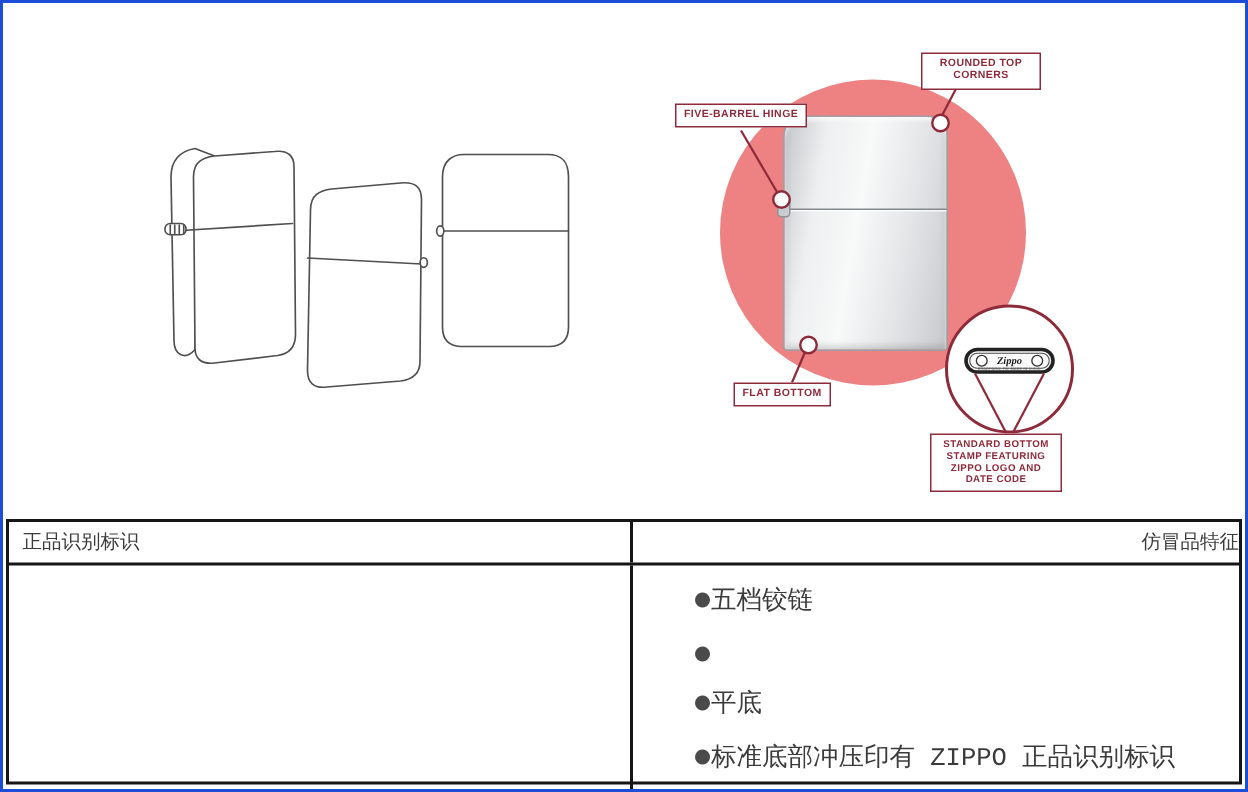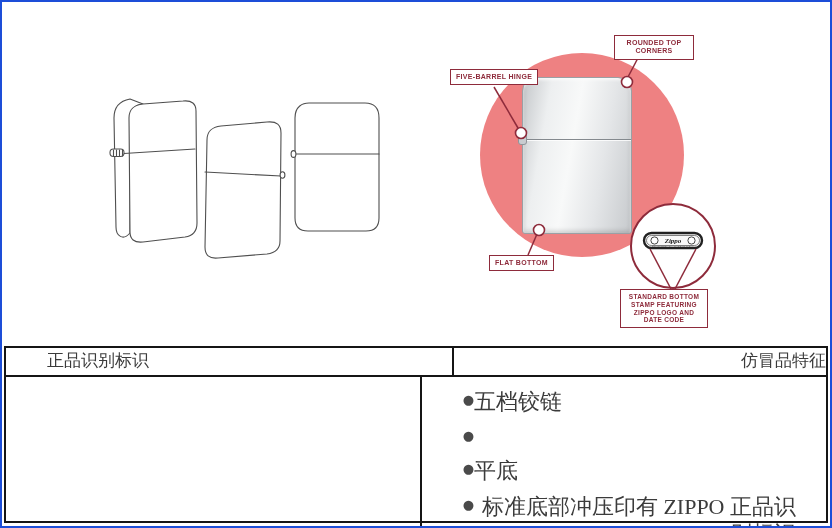--- a/index.html
+++ b/index.html
@@ -50,26 +50,26 @@
   .doc-table{
     position:absolute;left:2px;right:2px;top:344px;bottom:3px;
     border:2px solid #151515;display:flex;flex-direction:column;
     font-family:"Liberation Serif","DejaVu Serif",serif;color:#3b3b3b;
   }
   .t-row{display:flex;}
   .t-head{border-bottom:2px solid #151515;height:27px;flex:none;}
   .t-body{flex:1;}
   .t-cell-l{width:416px;flex:none;border-right:2px solid #151515;padding-left:9px;box-sizing:border-box;}
   .t-cell-r{flex:1;padding-left:9px;box-sizing:border-box;text-align:right;}
-  .t-head .t-cell-l,.t-head .t-cell-r{font-size:17px;line-height:26px;margin-left:32px;}
+  .t-head .t-cell-l,.t-head .t-cell-r{font-size:13px;line-height:26px;}
   .feat-list{padding:5px 0 0 0;}
   .feat-item{display:flex;align-items:flex-start;margin:6px 0 9px 0;}
   .feat-dot{width:30px;flex:none;padding-left:13px;font-size:13px;line-height:24px;color:#4a4a4a;
     font-family:"DejaVu Sans",sans-serif;}
-  .feat-txt{font-size:22px;line-height:27px;max-width:322px;}
+  .feat-txt{font-size:17px;line-height:27px;max-width:322px;font-family:Liberation Mono, monospace;}
 </style>
 </head>
 <body>
 
 <div class="page">
 
   <svg class="sketch-svg" width="300" height="175" viewBox="0 0 300 175">
 
     <g>
       <path d="M46,10 L33,5 C22,7 17,14 17,24 L19,133 C19,142 26,147 33,139 L33,24 C33,15 38,11 46,10 Z"></path>

